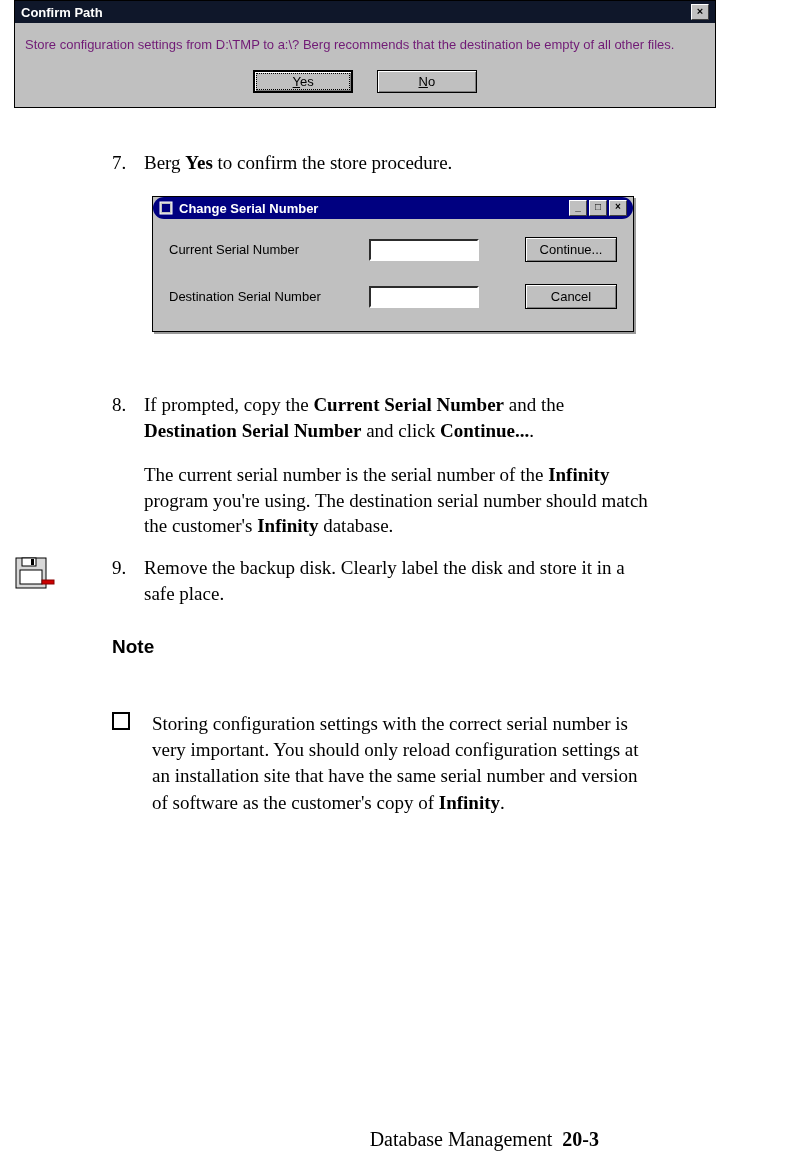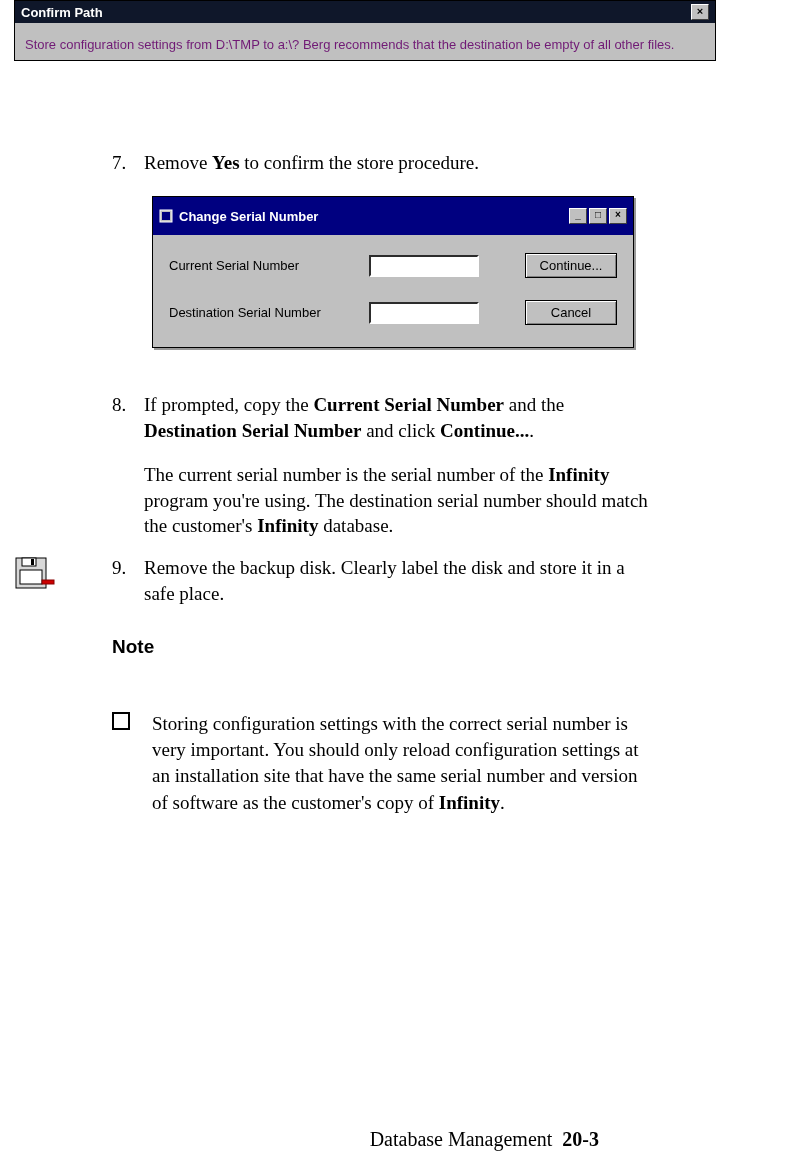--- a/index.html
+++ b/index.html
@@ -86,23 +86,24 @@
     border: 1px solid #000;
     background: #c0c0c0;
     font-family: "MS Sans Serif", Arial, sans-serif;
     font-size: 13px;
     box-shadow: 2px 2px 0 rgba(0,0,0,0.4);
   }
   .dlg2-titlebar {
     background: #000080;
     color: #fff;
     font-weight: bold;
-    padding: 11px 6px;
+    padding: 3px 6px;
     display: flex;
     align-items: center;
+    border-radius: 11px;
   }
   .dlg2-title-icon {
     width: 14px; height: 14px; margin-right: 6px;
     display:inline-block;
   }
   .dlg2-title-text { flex: 1; }
   .dlg2-winbtns { display:flex; gap:0; }
   .dlg2-winbtn {
     width: 16px; height: 14px;
     background: #c0c0c0;
@@ -225,26 +226,30 @@
 <body>
 
 <div class="page">
 
   <div class="dlg1">
     <div class="dlg1-titlebar">
       <span>Confirm Path</span>
       <span class="dlg1-close">×</span>
     </div>
     <div class="dlg1-body">Store configuration settings from D:\TMP to a:\? Berg recommends that the destination be empty of all other files.</div>
+    <div class="dlg1-buttons">
+      <span class="win-btn focus"><span class="mn">Y</span><span>es</span></span>
+      <span class="win-btn"><span class="mn">N</span><span>o</span></span>
+    </div>
   </div>
 
   <div class="step step7">
     <span class="step-num">7.</span>
     <div class="step-text">
-      <span>Remove </span><b>Yes</b><span> to confirm the store procedure.</span>
+      <span>Berg </span><b>Yes</b><span> to confirm the store procedure.</span>
     </div>
   </div>
 
   <div class="dlg2">
     <div class="dlg2-titlebar">
       <span class="dlg2-title-icon">
         <svg viewBox="0 0 14 14">
             <rect x="1" y="1" width="12" height="12" fill="#c0c0c0" stroke="#fff" stroke-width="1"></rect>
             <rect x="3" y="3" width="8" height="8" fill="#000080"></rect>
           </svg>

